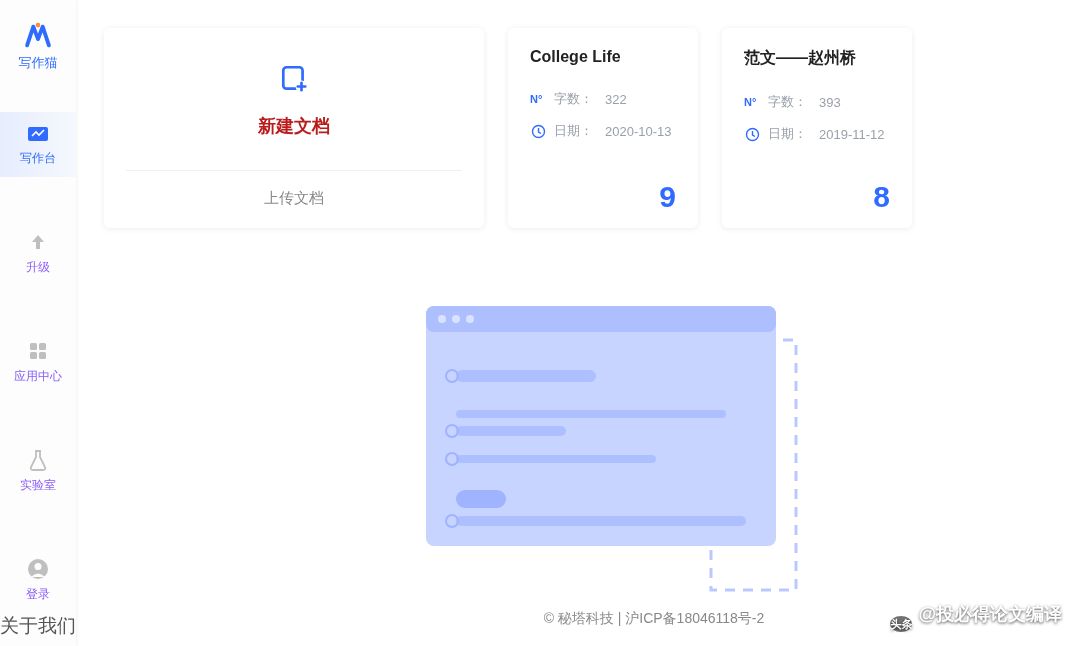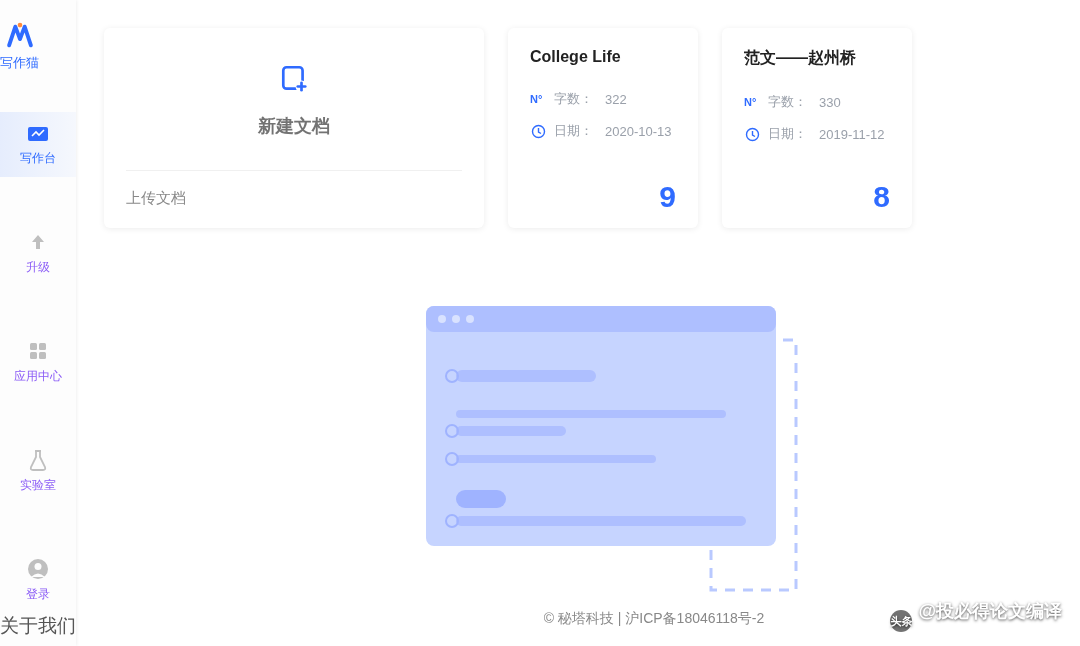--- a/index.html
+++ b/index.html
@@ -1,43 +1,43 @@
 <!DOCTYPE html>
 <html><head>
 <meta charset="utf-8">
 <style>
 * { margin:0; padding:0; box-sizing:border-box; }
 body { font-family:-apple-system,"PingFang SC","Microsoft YaHei",sans-serif; background:#fff; width:1080px; height:646px; overflow:hidden; position:relative; }
-.sidebar { position:absolute; left:0; top:0; width:76px; height:646px; background:#fdfdfd; box-shadow:1px 0 3px rgba(0,0,0,0.06); display:flex; flex-direction:column; align-items:flex-start; }
+.sidebar { position:absolute; left:0; top:0; width:76px; height:646px; background:#fdfdfd; box-shadow:1px 0 3px rgba(0,0,0,0.06); display:flex; flex-direction:column; align-items:center; }
 .logo { margin-top:22px; display:flex; flex-direction:column; align-items:center; }
 .logo-mark { width:32px; height:28px; }
 .logo-text { font-size:13px; color:#2f6bff; margin-top:4px; font-weight:500; }
 .nav { margin-top:40px; width:100%; display:flex; flex-direction:column; align-items:center; gap:44px; }
 .nav-item { width:76px; display:flex; flex-direction:column; align-items:center; cursor:pointer; padding:10px 0; }
 .nav-item.active { background:linear-gradient(90deg,rgba(60,120,255,0.12),rgba(60,120,255,0.04)); border-left:3px solid #2f6bff; padding-left:0; margin-left:-3px; width:79px; }
 .nav-icon { width:22px; height:22px; display:flex; align-items:center; justify-content:center; }
 .nav-label { font-size:12px; margin-top:6px; color:#8b5cf6; }
 .nav-item.active .nav-label { color:#2f6bff; }
 .sidebar-footer { margin-top:auto; margin-bottom:22px; font-size:19px; color:#555; cursor:pointer; }
 .main { position:absolute; left:76px; top:0; width:1004px; height:646px; }
 .cards { display:flex; gap:24px; padding:28px 28px 0 28px; }
 .card { background:#fff; border-radius:6px; box-shadow:0 1px 6px rgba(0,0,0,0.08); width:190px; height:200px; padding:20px 22px; display:flex; flex-direction:column; position:relative; }
 .card.create { width:380px; align-items:center; justify-content:flex-start; padding-top:36px; cursor:pointer; }
 .create-icon { width:56px; height:56px; }
-.create-label { color:#737373; font-size:18px; font-weight:600; margin-top:20px; }
-.upload-label { color:#888; font-size:15px; margin-top:32px; border-top:1px solid #f0f0f0; width:100%; text-align:left; padding-top:18px; cursor:pointer; }
+.create-label { color:#b91c1c; font-size:18px; font-weight:600; margin-top:20px; }
+.upload-label { color:#888; font-size:15px; margin-top:32px; border-top:1px solid #f0f0f0; width:100%; text-align:center; padding-top:18px; cursor:pointer; }
 .doc-title { font-size:16px; font-weight:700; color:#222; margin-bottom:24px; white-space:nowrap; overflow:hidden; text-overflow:ellipsis; }
 .doc-row { display:flex; align-items:center; font-size:13px; color:#9aa0aa; margin-bottom:14px; gap:8px; }
 .doc-row .ic { width:16px; height:16px; display:inline-flex; align-items:center; justify-content:center; color:#2f6bff; }
 .doc-row .val { color:#9aa0aa; margin-left:4px; }
 .doc-score { position:absolute; right:22px; bottom:14px; font-size:30px; font-weight:700; color:#2f6bff; }
 .illus { position:absolute; left:340px; top:300px; width:400px; height:300px; }
 .footer { position:absolute; left:76px; bottom:18px; width:1004px; text-align:center; font-size:14px; color:#888; }
 .watermark { position:absolute; right:18px; bottom:14px; font-size:18px; color:#fff; font-weight:600; text-shadow:0 1px 3px rgba(0,0,0,0.7); display:flex; align-items:center; gap:6px; }
-.wm-badge { width:22px; height:22px; border-radius:50%; background:rgba(0,0,0,0.55); color:#fff; font-size:11px; display:inline-flex; align-items:center; justify-content:center;margin-top:20px; }
+.wm-badge { width:22px; height:16px; border-radius:50%; background:rgba(0,0,0,0.55); color:#fff; font-size:11px; display:inline-flex; align-items:center; justify-content:center;margin-top:20px; }
 </style>
 </head>
 <body>
 
 <div class="sidebar">
   <div class="logo">
     <svg class="logo-mark" viewBox="0 0 40 36">
       <path d="M6 30 L14 6 L20 22 L26 6 L34 30" stroke="#2f6bff" stroke-width="5" fill="none" stroke-linecap="round" stroke-linejoin="round"></path>
       <circle cx="20" cy="4" r="3" fill="#ff8a3c"></circle>
     </svg>
@@ -137,21 +137,21 @@
 
     <div class="card">
       <div class="doc-title">范文——赵州桥</div>
       <div class="doc-row">
         <span class="ic">
             <svg width="16" height="14" viewBox="0 0 16 14">
               <text x="0" y="11" font-size="11" font-weight="700" fill="#2f6bff">N°</text>
             </svg>
           </span>
         <span>字数：</span>
-        <span class="val">330</span>
+        <span class="val">393</span>
       </div>
       <div class="doc-row">
         <span class="ic">
             <svg width="15" height="15" viewBox="0 0 15 15">
               <circle cx="7.5" cy="7.5" r="6" fill="none" stroke="#2f6bff" stroke-width="1.4"></circle>
               <path d="M7.5 4 L7.5 8 L10 9.5" stroke="#2f6bff" stroke-width="1.4" fill="none"></path>
             </svg>
           </span>
         <span>日期：</span>
         <span class="val">2019-11-12</span>

